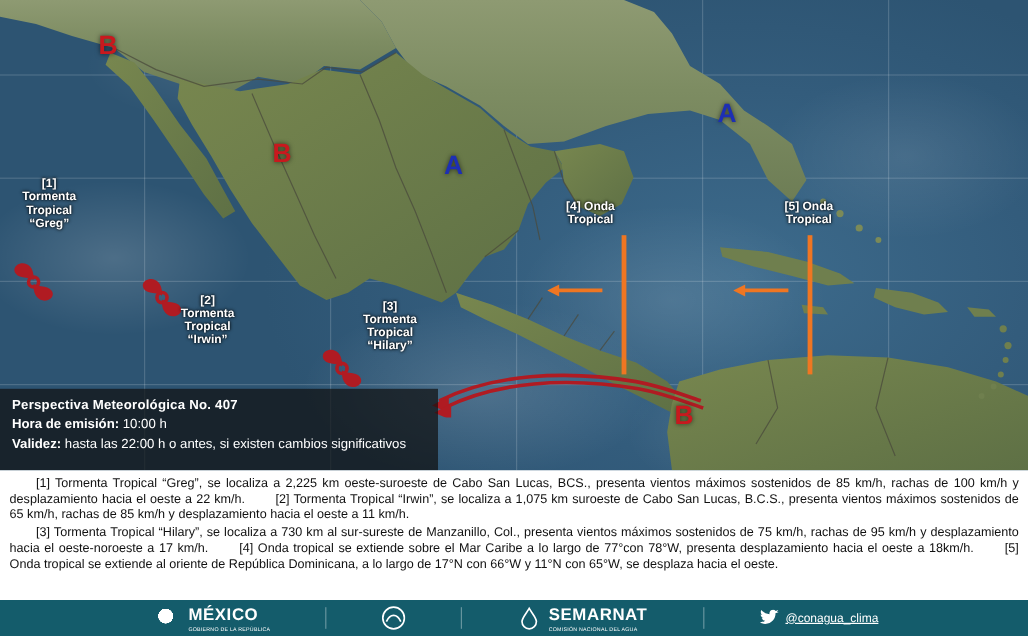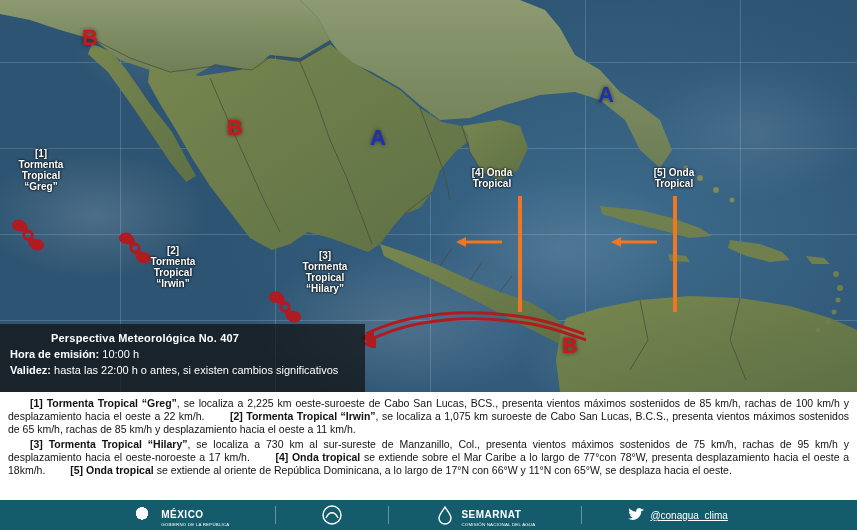--- a/index.html
+++ b/index.html
@@ -68,48 +68,48 @@
   
   .infobox {
     position: absolute; left: 0; bottom: 0; width: 365px; height: 68px;
     background: rgba(16,16,16,.72);
     color: #ffffff;
     padding: 6px 10px 4px 10px;
     font-size: 11px; line-height: 16px;
   }
   .infobox .row { white-space: nowrap; }
   .infobox .lbl { font-weight: bold; }
-  .infobox .perspect { font-weight: bold; letter-spacing: .2px; margin-left: 41px; }
+  .infobox .perspect { font-weight: bold; letter-spacing: .2px; }
 
   
   .textblock {
     position: absolute; left: 0; top: 392px; width: 857px; height: 108px;
     background: #ffffff;
     padding: 5px 8px 0 8px;
     font-size: 10.5px; line-height: 13.2px;
     color: #111111;
     text-align: justify;
   }
   .textblock p { margin: 0 0 1px 0; }
-  .textblock b { font-weight: bold; padding-left: 22px; }
+  .textblock b { font-weight: normal; padding-left: 22px; }
   .credit {
     position: absolute; right: 8px; bottom: 2px;
     font-size: 10.5px; color: #111111; white-space: nowrap;
   }
   .credit span { margin-left: 22px; }
 
   
   .footer {
     position: absolute; left: 0; top: 500px; width: 857px; height: 30px;
     background: #145c6b;
     display: flex; align-items: center; justify-content: center;
     gap: 46px;
   }
   .footer .logo { display: flex; align-items: center; gap: 6px; color: #ffffff; }
-  .footer .logo .title { font-size: 10px; font-weight: bold; letter-spacing: .5px; margin-top: 38px; }
+  .footer .logo .title { font-size: 14px; font-weight: bold; letter-spacing: .5px; margin-top: 38px; }
   .footer .logo .sub { font-size: 4.4px; letter-spacing: .2px; line-height: 5px; display:block; }
   .footer .eagle {
     width: 26px; height: 16px; background: #ffffff;
     -webkit-mask: radial-gradient(circle at 50% 40%, #000 38%, transparent 39%);
             mask: radial-gradient(circle at 50% 40%, #000 38%, transparent 39%);
   }
   .tw { display: flex; align-items: center; gap: 6px; color: #ffffff; font-size: 10px; text-decoration: underline; }
   .tw svg { display: block; }
   .sep { width: 1px; height: 18px; background: rgba(255,255,255,.35); }
 </style>

